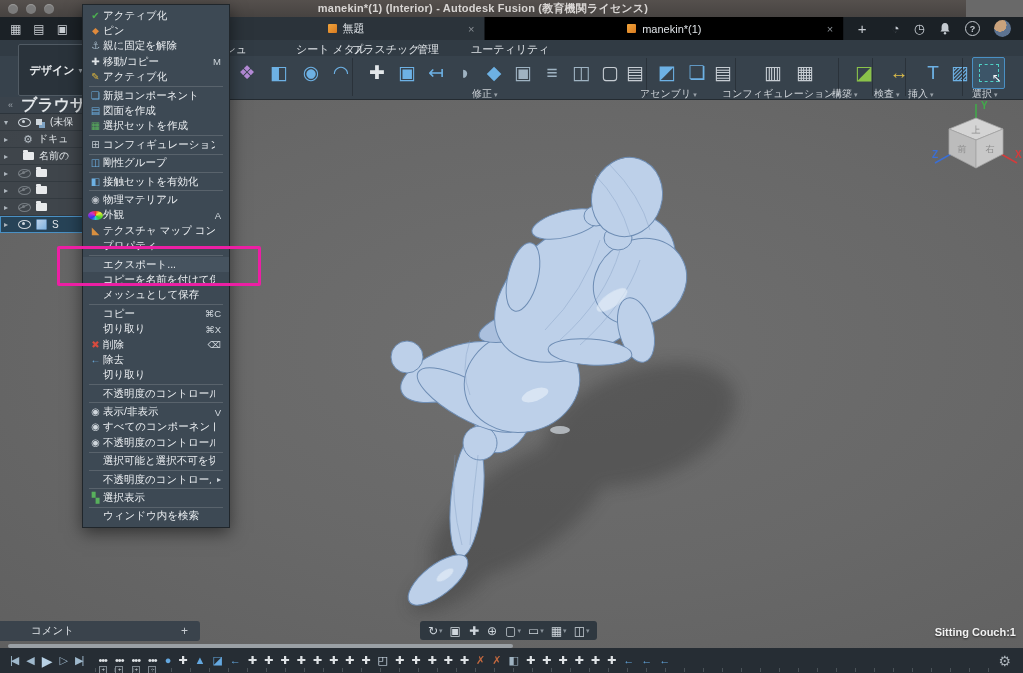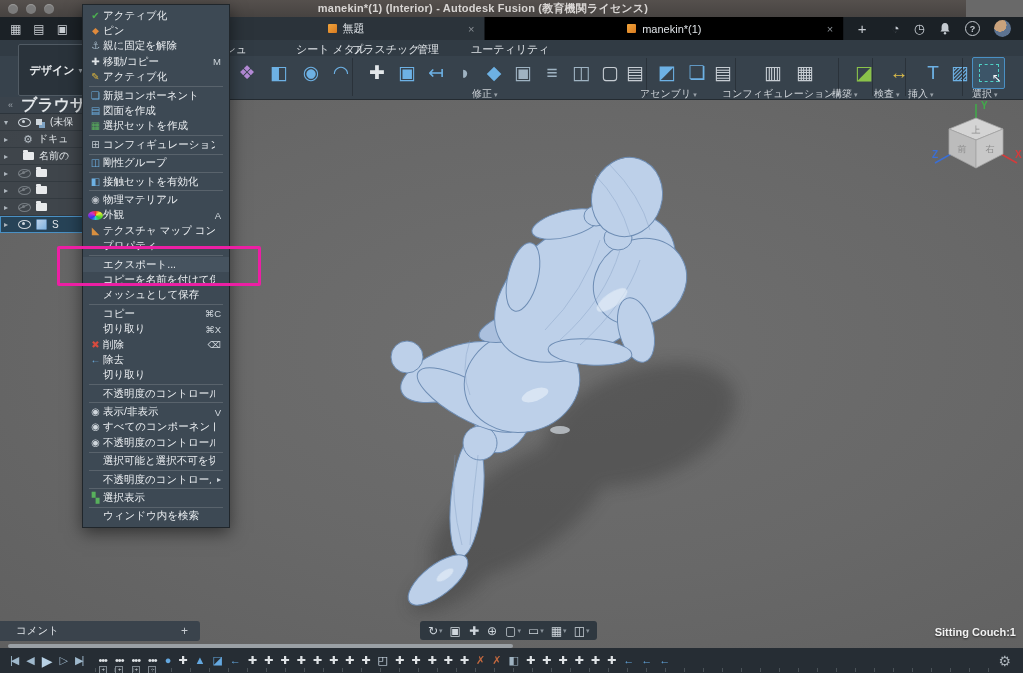--- a/index.html
+++ b/index.html
@@ -105,21 +105,21 @@
   
   #viewcube{left:928px;top:96px;z-index:4;}
 
   
   #sel-label{right:7px;top:626px;z-index:4;font-size:11px;font-weight:bold;color:#f2f2f2;
     text-shadow:0 1px 2px rgba(0,0,0,.6);margin-left:12px;}
 
   
   #commentbar{left:0;top:621px;width:200px;height:20px;background:#3a434c;border-radius:0 3px 3px 0;
     display:flex;align-items:center;z-index:5;}
-  #commentbar .lbl{font-size:10.5px;color:#dfe3e7;margin-left:16px;}
+  #commentbar .lbl{font-size:10.5px;color:#dfe3e7;margin-left:31px;}
   #commentbar .plus{margin-left:auto;margin-right:12px;color:#c9ced3;font-size:12px;}
 
   
   #navbar{left:420px;top:621px;height:19px;background:#2f3840;border-radius:3px;display:flex;
     align-items:center;gap:7px;padding:0 8px;z-index:5;}
   .nav-ic{color:#cfd6dc;font-size:12px;line-height:1;display:flex;align-items:center;}
   .nav-ic .caret{font-size:7px;color:#8a939b;margin-left:1px;}
 
   
   #tl-scroll{left:8px;top:644px;width:505px;height:4px;background:#9aa0a5;border-radius:2px;z-index:5;}

